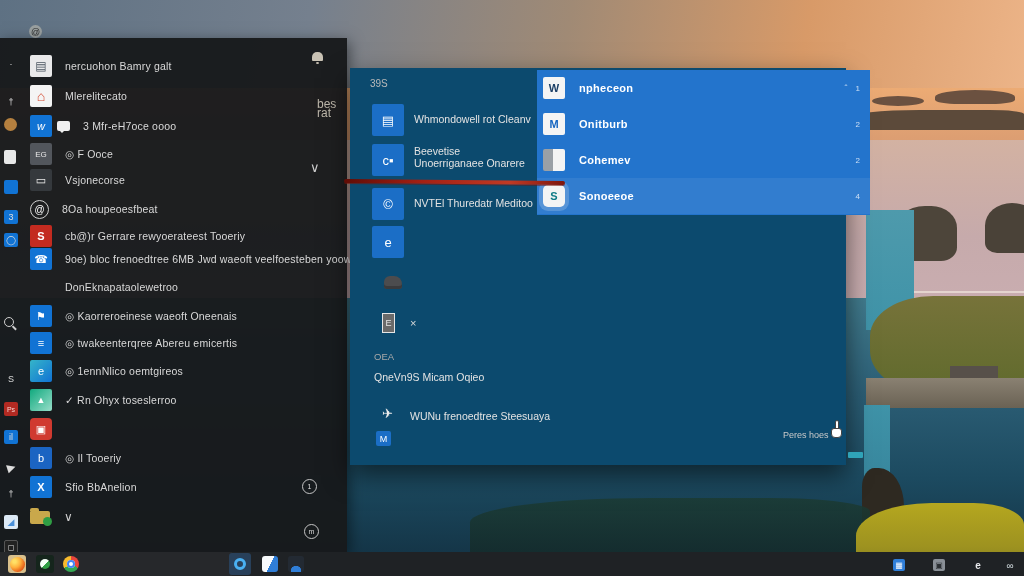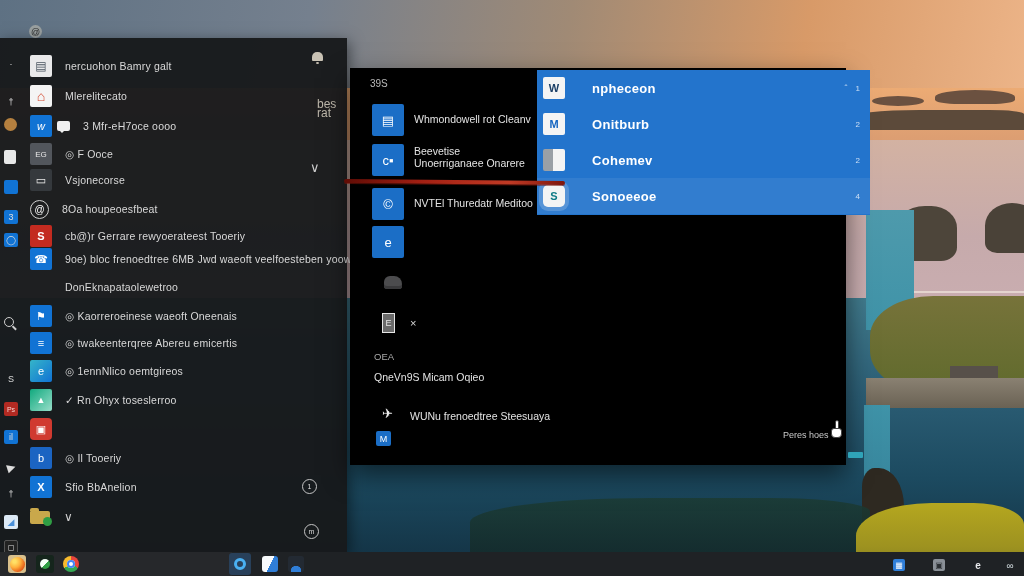--- a/index.html
+++ b/index.html
@@ -86,21 +86,21 @@
   #side-note{position:absolute;left:317px;top:62px;font-size:12px;line-height:9px;color:#bdb7aa;}
   #menu-chevron{position:absolute;left:310px;top:122px;color:#cfcfcf;font-size:13px;cursor:pointer;}
   .ring-btn{position:absolute;width:15px;height:15px;border:1px solid #c5c5c5;border-radius:50%;
         font-size:7px;color:#ddd;display:flex;align-items:center;justify-content:center;cursor:pointer;}
   #circle1{left:302px;top:441px;}
   #circle2{left:304px;top:486px;}
   .fold-chevron{margin-left:14px;color:#cfcfcf;font-size:12px;}
 
   
   #flyout{position:absolute;left:350px;top:68px;width:496px;height:397px;z-index:6;
-        background:#000000;box-shadow:0 10px 24px rgba(0,0,0,.55);}
+        background:#0c4a6e;box-shadow:0 10px 24px rgba(0,0,0,.55);}
   #flyout-header{position:absolute;left:20px;top:10px;font-size:10px;color:#b9b9b9;}
   .ftile{position:absolute;left:22px;width:32px;height:32px;background:#1b6ec6;border-radius:2px;
         color:#fff;display:flex;align-items:center;justify-content:center;font-size:13px;}
   .flabel{position:absolute;left:64px;font-size:10.5px;color:#e3e3e3;line-height:12px;white-space:nowrap;}
   #hat{position:absolute;left:34px;top:208px;width:18px;height:13px;background:#4c4c4e;
         border-radius:6px 8px 3px 3px;box-shadow:inset 0 -3px 0 #3a3a3c;}
   #flag{position:absolute;left:32px;top:245px;width:13px;height:20px;border:1.5px solid #e6e6e6;
         background:#6a6a6a;color:#e6e6e6;font-size:9px;display:flex;align-items:center;justify-content:center;}
   #flyout-x{position:absolute;left:60px;top:249px;color:#dadada;font-size:11px;cursor:pointer;}
   #fsection{position:absolute;left:24px;top:283px;font-size:9.5px;color:#a9a9a9;}
@@ -121,21 +121,21 @@
   #bluemenu{position:absolute;left:187px;top:2px;width:333px;height:145px;background:#2374cc;}
   .brow{position:absolute;left:0;width:333px;height:36px;display:flex;align-items:center;
         padding:0 10px 0 6px;cursor:pointer;}
   .brow.sel{background:rgba(255,255,255,.07);}
   .btile{width:22px;height:22px;background:#f4f4f4;border-radius:2px;display:flex;align-items:center;
         justify-content:center;font-weight:bold;font-size:11px;flex:0 0 auto;}
   .b0{color:#1c3f66;}
   .b1{color:#1565c0;}
   .b2{background:linear-gradient(90deg,#9aa0a6 0 45%,#f4f4f4 45%);}
   .b3{color:#0f7b86;border-radius:5px;box-shadow:0 0 0 4px rgba(255,255,255,.18);}
-  .blabel{margin-left:27px;color:#fff;font-size:13px;font-weight:600;letter-spacing:.3px;}
+  .blabel{margin-left:14px;color:#fff;font-size:11px;font-weight:600;letter-spacing:.3px;}
   .bcaret{margin-left:auto;font-size:9px;color:#dce9f8;opacity:.8;}
   .bbadge{font-size:8px;color:#dce9f8;opacity:.9;margin-left:8px;}
   .bbadge.solo{margin-left:auto;}
 
   
   #redline{position:absolute;left:344px;top:180px;width:221px;height:4px;z-index:8;border-radius:2px;
         background:linear-gradient(90deg,#5f0c05,#a32013 35%,#c03a25 75%,#7e150b);
         transform:rotate(.5deg);box-shadow:0 1px 0 rgba(120,20,8,.6);}
 
   

